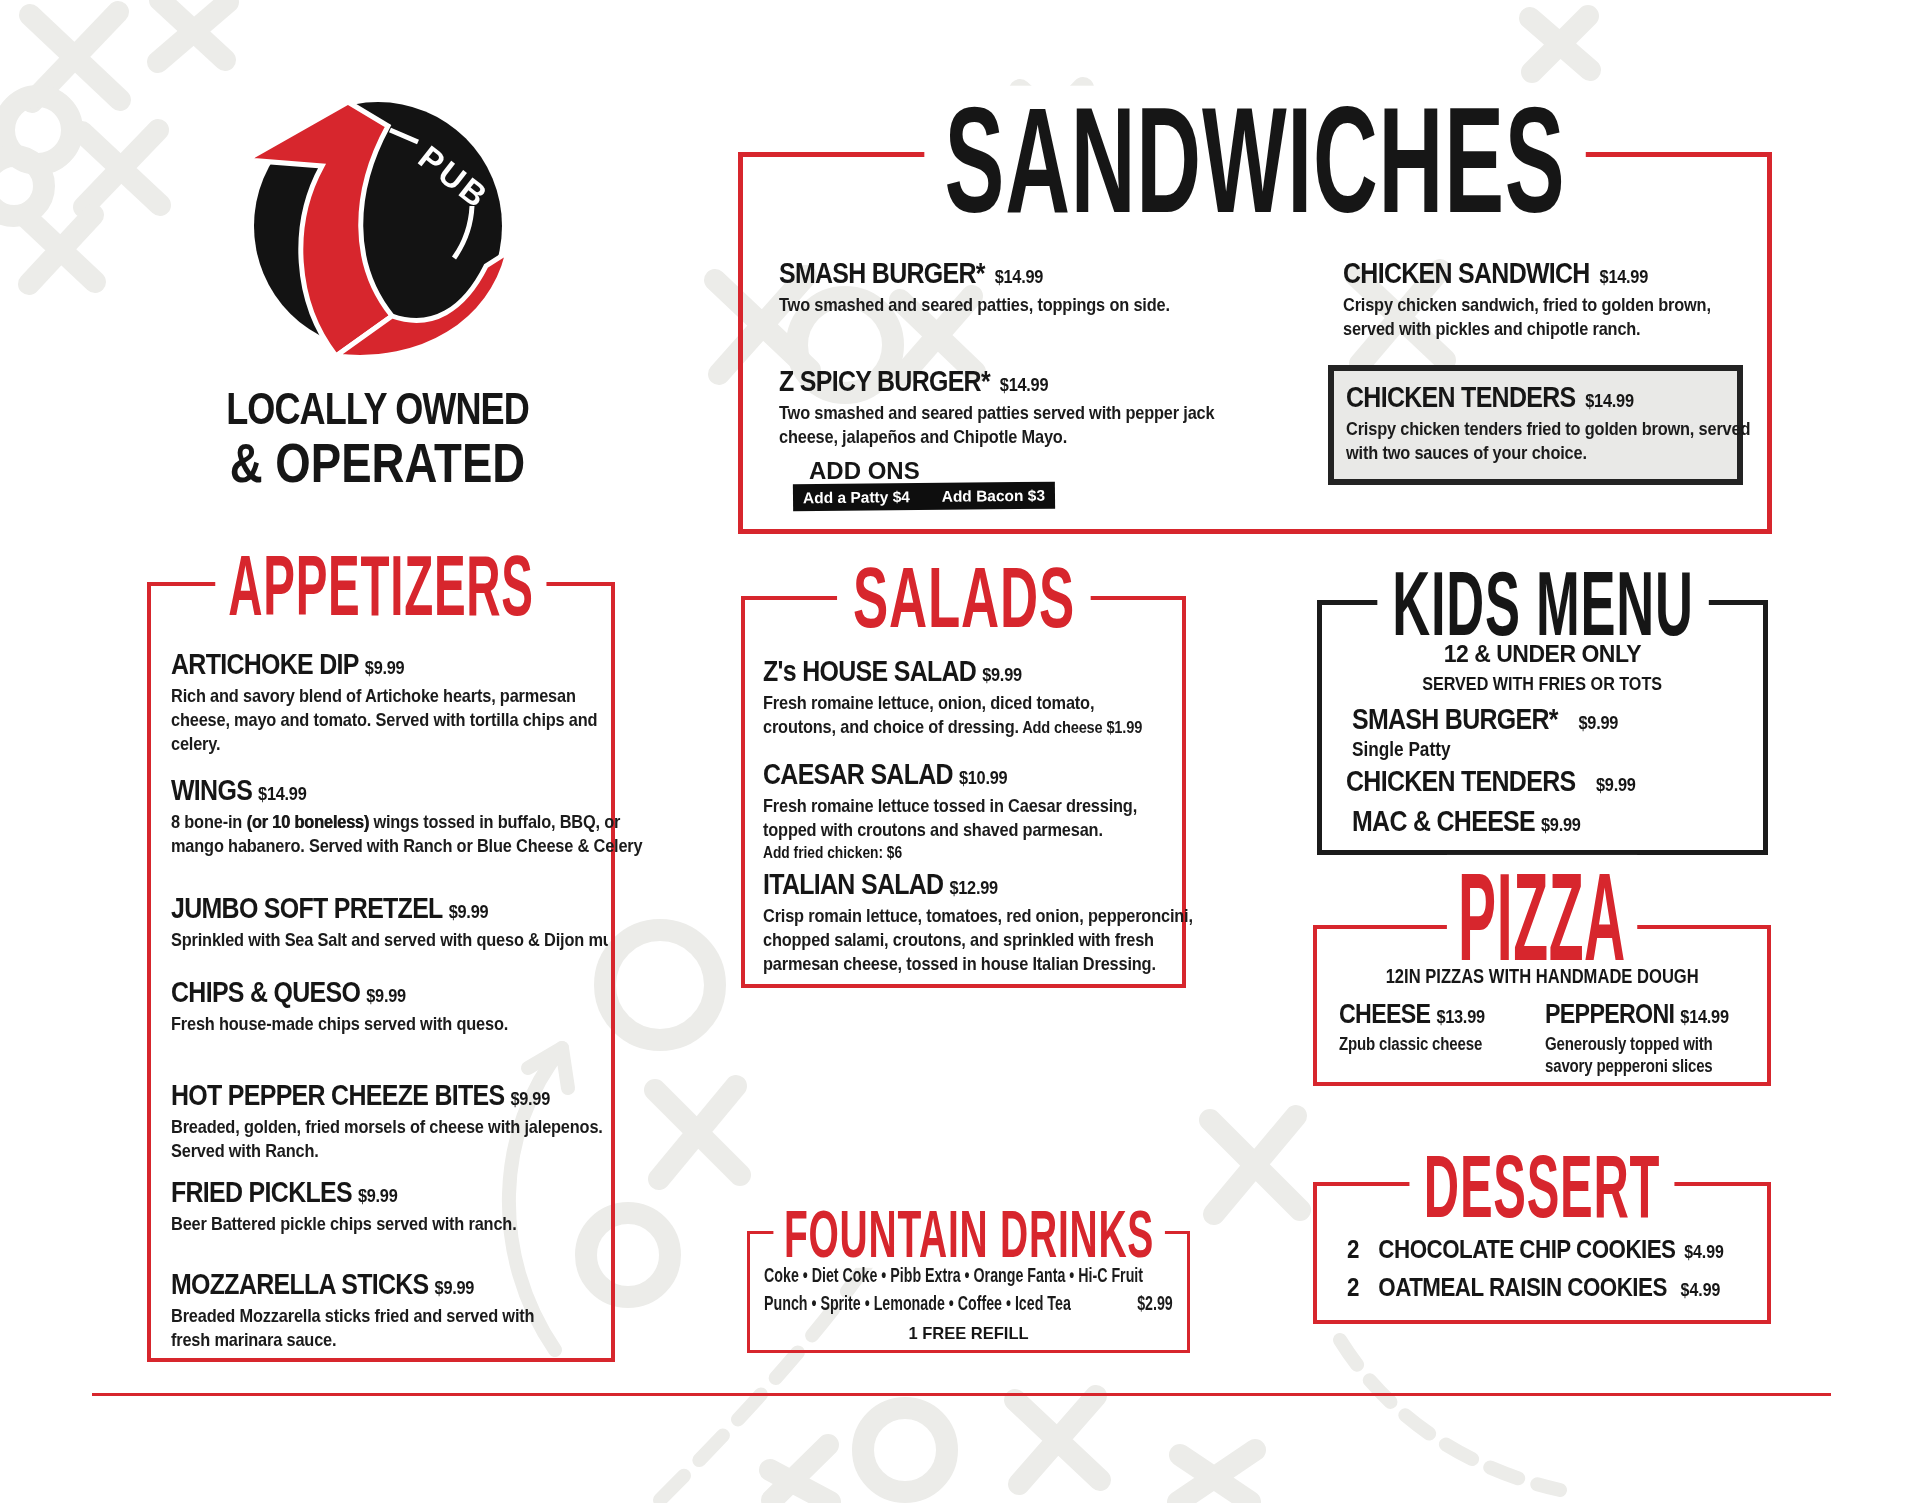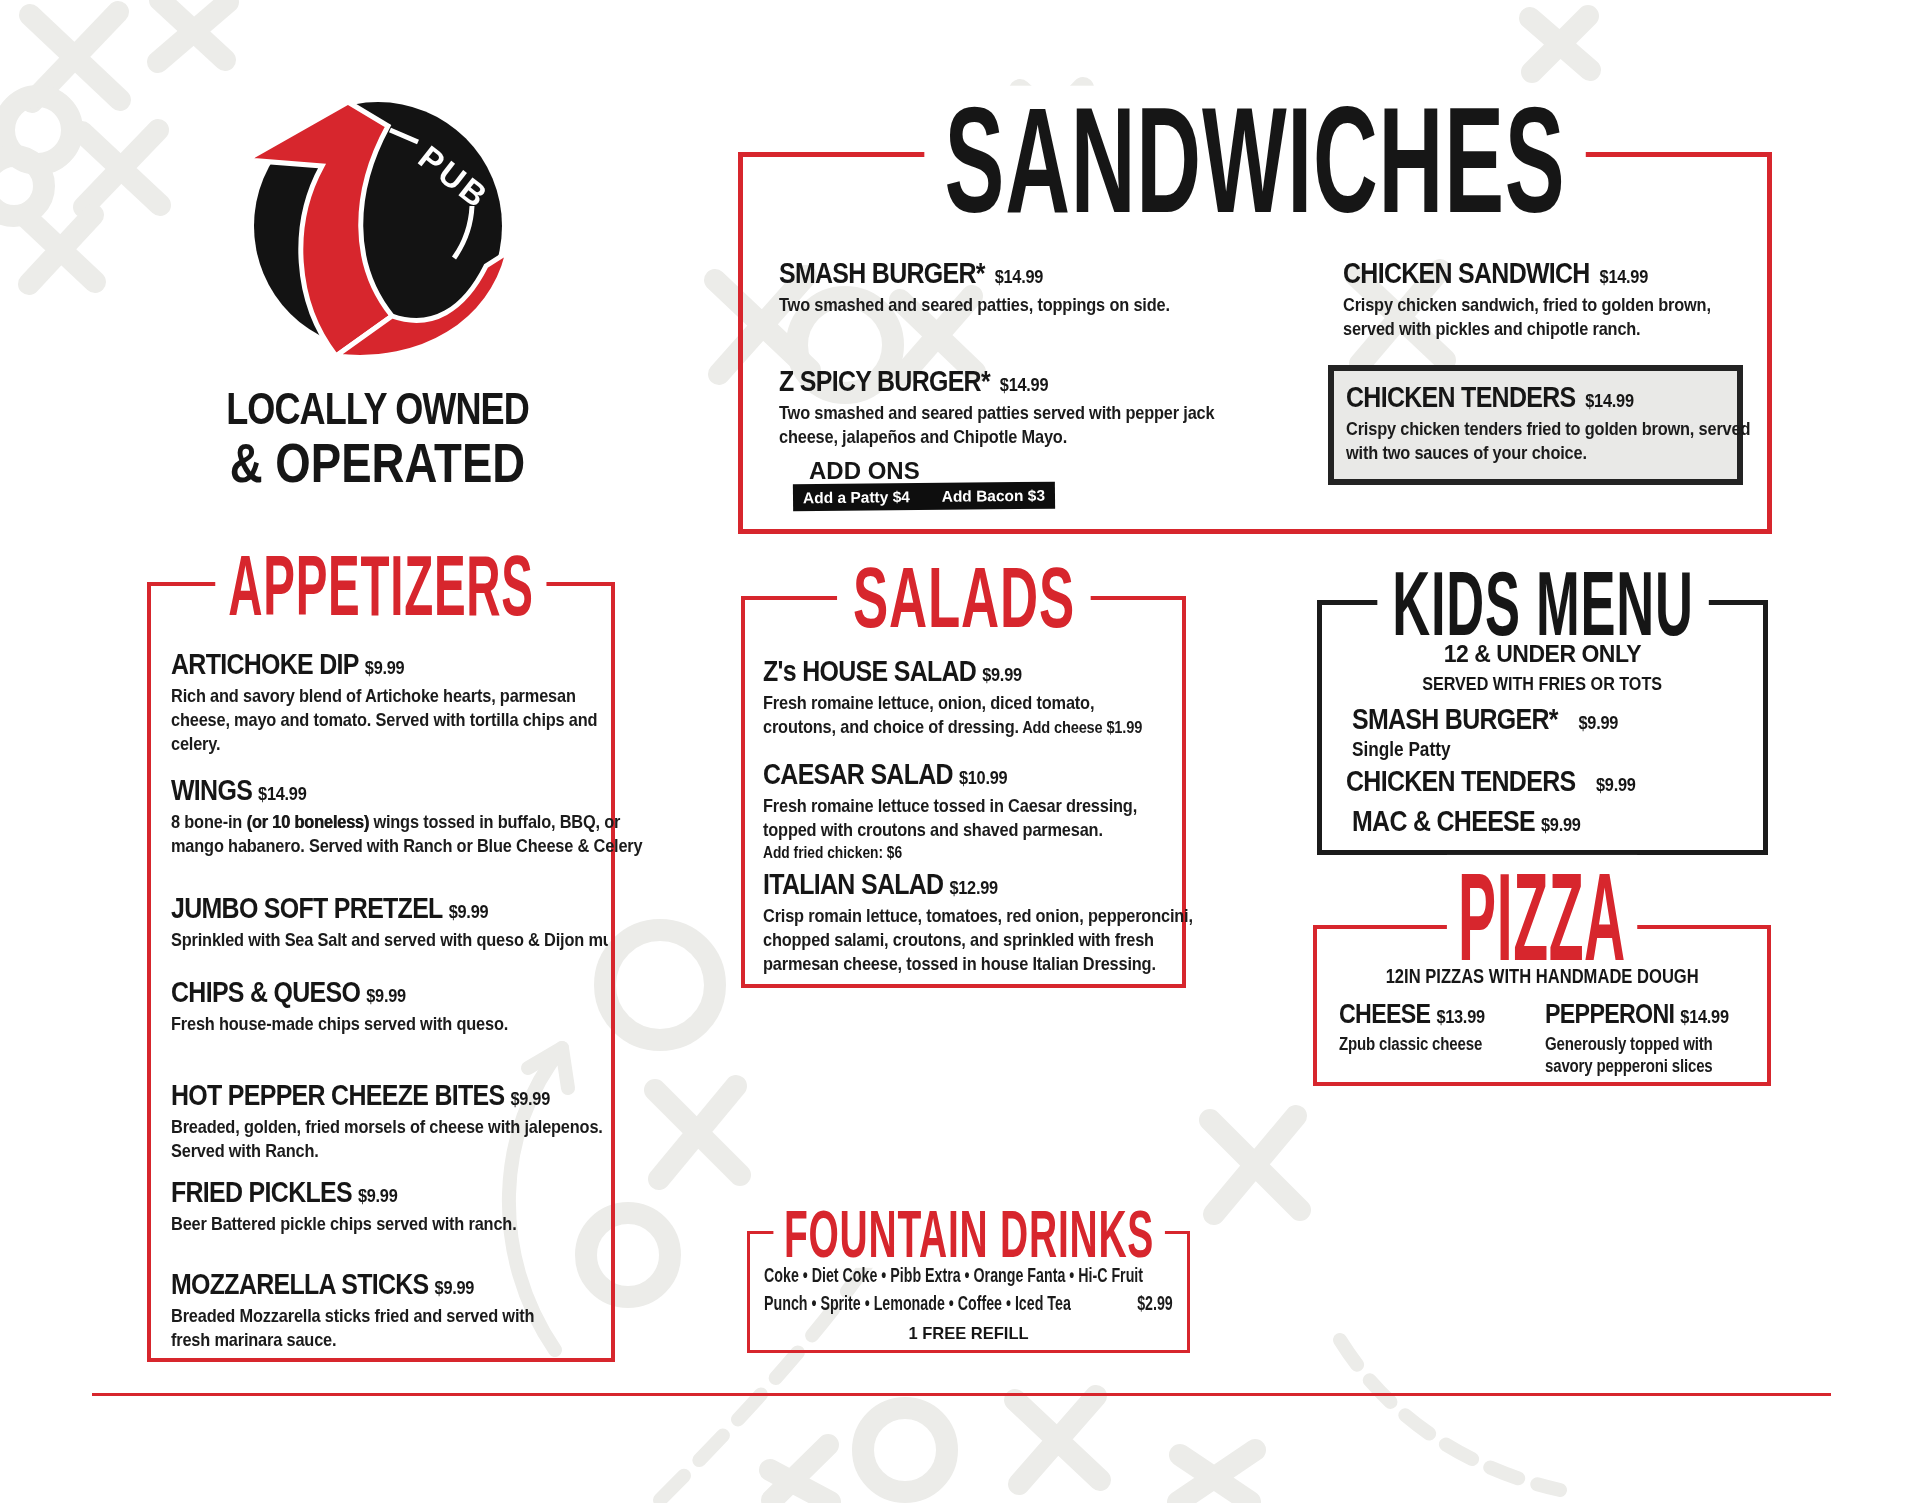--- a/index.html
+++ b/index.html
@@ -234,16 +234,25 @@
   <div class="panel" style="left:747px;top:1231px;width:437px;height:116px;border-width:3px">
     <div class="ptitle" style="font-size:52px;padding:0 14px;transform:translate(-50%,-50%) scale(0.75,1.3)">FOUNTAIN DRINKS</div>
     <div class="abs dl" style="left:14px;top:30px">Coke • Diet Coke • Pibb Extra • Orange Fanta • Hi-C Fruit</div>
     <div class="abs dl" style="left:14px;top:58px;width:560px;display:flex;justify-content:space-between">
       <span>Punch • Sprite • Lemonade • Coffee • Iced Tea</span>
       <span>$2.99</span>
     </div>
     <div class="centerline" style="top:90px;font-size:16.5px;font-weight:bold">1 FREE REFILL</div>
   </div>
 
+  <div class="panel" style="left:1313px;top:1182px;width:450px;height:134px;border-width:4px">
+    <div class="ptitle" style="font-size:68px;padding:0 20px;transform:translate(-50%,-50%) scale(0.72,1.3)">DESSERT</div>
+    <div class="item" style="left:30px;top:48px">
+      <span class="dqty">2</span><span class="dname">CHOCOLATE CHIP COOKIES</span><span class="dprice">$4.99</span>
+    </div>
+    <div class="item" style="left:30px;top:86px">
+      <span class="dqty">2</span><span class="dname">OATMEAL RAISIN COOKIES</span><span class="dprice" style="margin-left:16px">$4.99</span>
+    </div>
+  </div>
 
   <div class="abs" style="left:92px;top:1393px;width:1739px;height:3px;background:#d7262d"></div>
 
 </div>
 
 </body></html>

